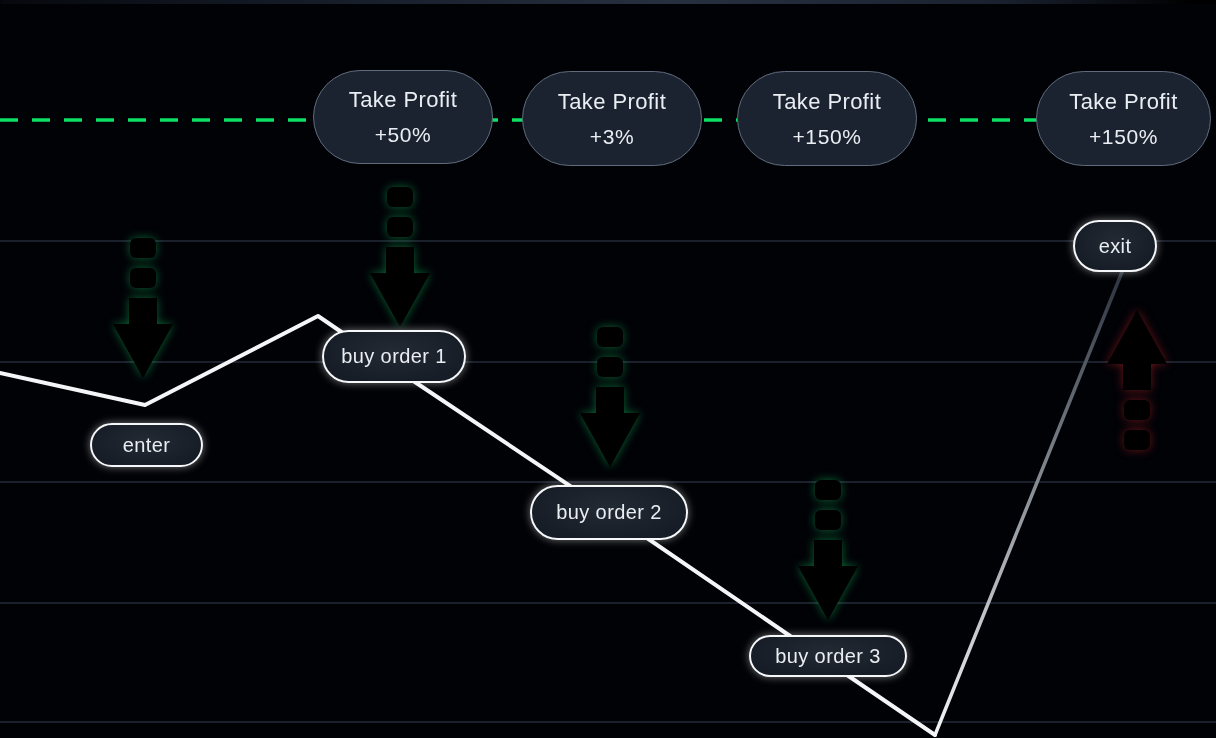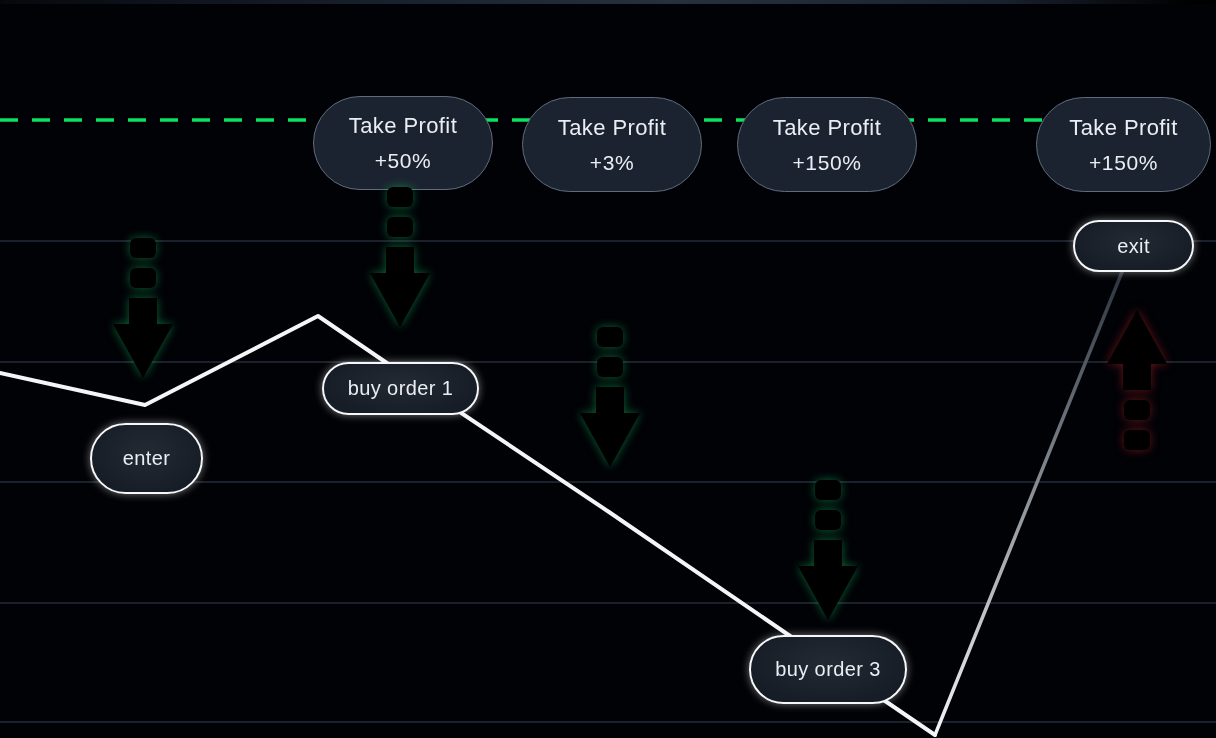--- a/index.html
+++ b/index.html
@@ -18,21 +18,20 @@
   .price{fill:none;stroke:var(--price-line);stroke-width:4;stroke-linejoin:round;stroke-linecap:round;}
   .price-fade{stroke:url(#fadeGrad);stroke-width:3.5;stroke-linecap:round;}
   stop.fade-bottom{stop-color:var(--price-line);}
   stop.fade-top{stop-color:var(--price-line-faded);}
 
   .tp-pill{
     position:absolute;display:flex;flex-direction:column;align-items:center;justify-content:center;
     gap:10px;border-radius:60px;box-sizing:border-box;
     background:var(--tp-pill-fill);border:1.5px solid var(--tp-pill-border);
     color:var(--pill-text);
-    margin-top:26px;
   }
   .tp-pill .tp-title{font-size:22px;letter-spacing:.4px;}
   .tp-pill .tp-value{font-size:21px;letter-spacing:.6px;}
 
   .marker-pill{
     position:absolute;display:flex;align-items:center;justify-content:center;
     border-radius:40px;box-sizing:border-box;
     background:radial-gradient(ellipse at 50% 40%, #232a34 0%, var(--marker-fill) 75%);
     border:2.5px solid var(--marker-border);
     box-shadow:0 0 9px rgba(255,255,255,.45);
@@ -106,26 +105,29 @@
       <use href="#arrow-down-def"></use>
     </svg>
   <svg class="arrow green" style="left:793px;top:478px;" viewBox="0 0 70 145">
       <use href="#arrow-down-def"></use>
     </svg>
 
   <svg class="arrow red" style="left:1102px;top:308px;" viewBox="0 0 70 145">
       <use href="#arrow-up-def"></use>
     </svg>
 
-  <div class="marker-pill" style="left:90px;top:423px;width:113px;height:71px;">
+  <div class="marker-pill" style="left:90px;top:423px;width:113px;height:44px;">
     <span>enter</span>
   </div>
-  <div class="marker-pill" style="left:322px;top:362px;width:157px;height:53px;">
+  <div class="marker-pill" style="left:322px;top:330px;width:144px;height:53px;">
     <span>buy order 1</span>
   </div>
-  <div class="marker-pill" style="left:749px;top:635px;width:158px;height:69px;">
+  <div class="marker-pill" style="left:530px;top:485px;width:158px;height:55px;">
+    <span>buy order 2</span>
+  </div>
+  <div class="marker-pill" style="left:749px;top:635px;width:158px;height:42px;">
     <span>buy order 3</span>
   </div>
-  <div class="marker-pill" style="left:1073px;top:220px;width:121px;height:52px;">
+  <div class="marker-pill" style="left:1073px;top:220px;width:84px;height:52px;">
     <span>exit</span>
   </div>
 
 </div>
 
 </body></html>

